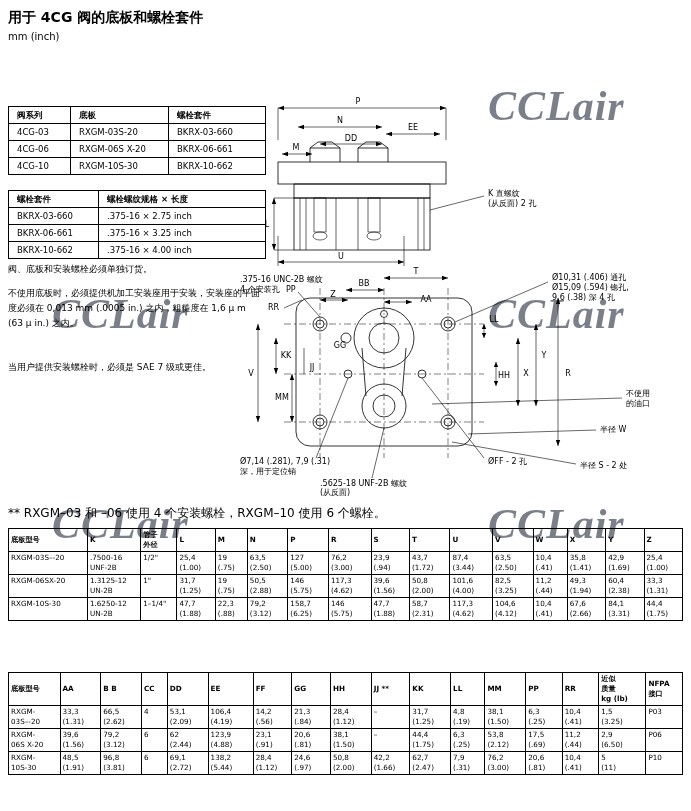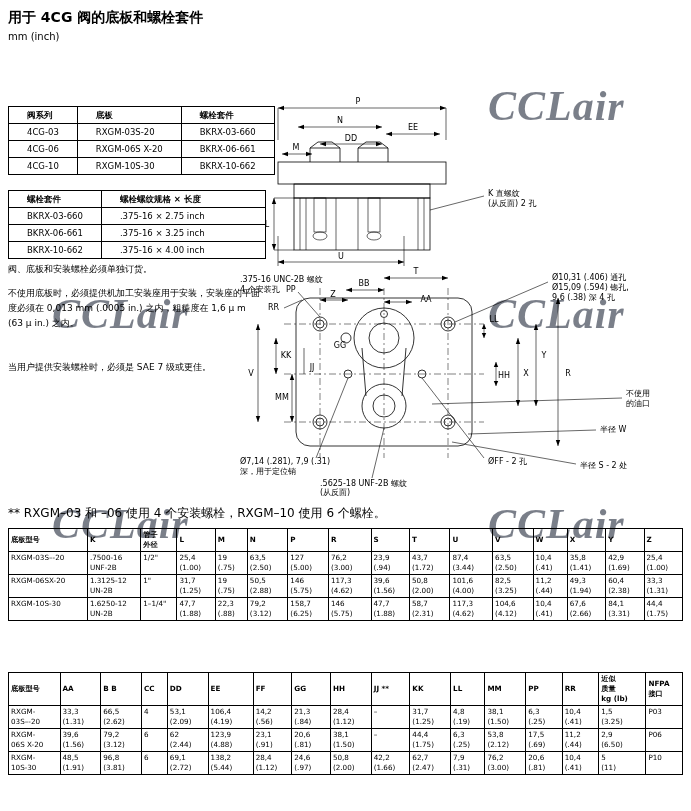--- a/index.html
+++ b/index.html
@@ -39,21 +39,21 @@
   
   .hdr { position: absolute; left: 8px; top: 6px; }
   .hdr .l1 { font-size: 14px; font-weight: bold; line-height: 18px; }
   .hdr .l2 { font-size: 14px; font-weight: bold; line-height: 20px; margin-top: 1px; }
   .hdr .l3 { font-size: 10px; line-height: 14px; margin-top: 3px; }
 
   
   .tbl { position: absolute; border-collapse: collapse; font-size: 8.5px; }
   .tbl td, .tbl th {
     border: 1px solid #000;
-    padding: 2px 18px;
+    padding: 2px 8px;
     text-align: left;
     font-weight: normal;
     white-space: nowrap;
     line-height: 12px;
   }
   .tbl th { font-weight: bold; }
 
   #t-series { left: 8px; top: 106px; width: 258px; }
   #t-series td:nth-child(1), #t-series th:nth-child(1) { width: 62px; }
   #t-series td:nth-child(2), #t-series th:nth-child(2) { width: 98px; }

